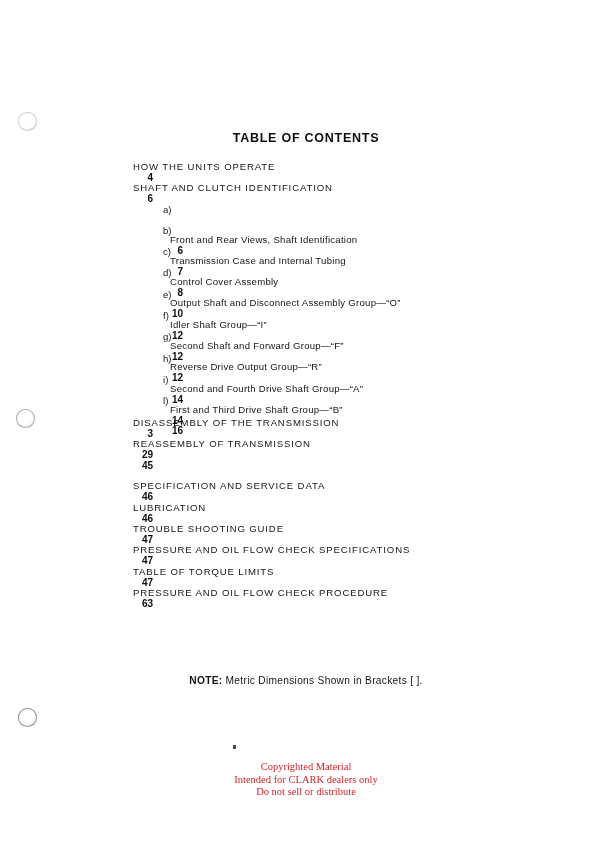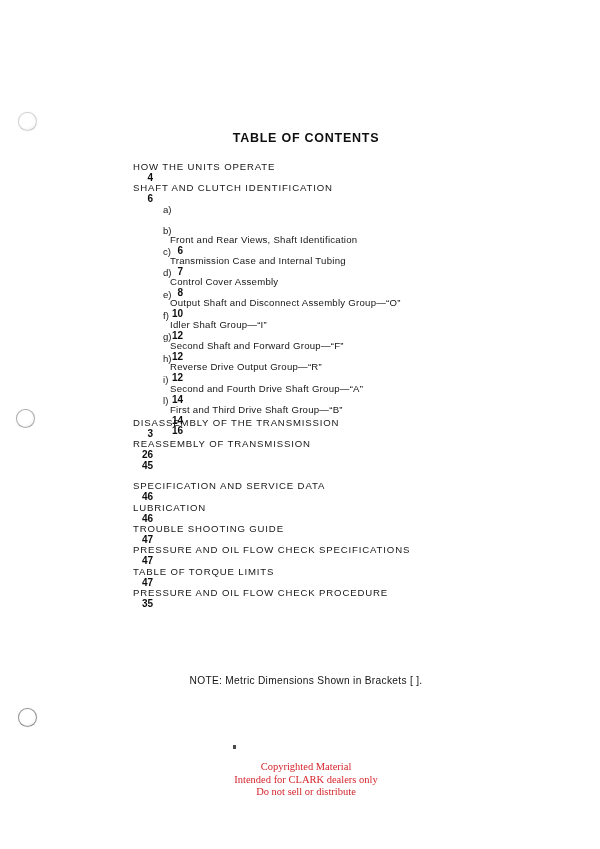--- a/index.html
+++ b/index.html
@@ -121,21 +121,21 @@
     position: absolute;
     left: 0;
     top: 675px;
     width: 612px;
     text-align: center;
     font-size: 10.2px;
     color: #141414;
     letter-spacing: 0.3px;
   }
   .note .note-lead {
-    font-weight: normal;
+    font-weight: bold;
   }
 
   
   .stamp {
     position: absolute;
     left: 0;
     top: 761px;
     width: 612px;
     text-align: center;
     font-family: "Liberation Serif", serif;
@@ -226,21 +226,21 @@
       <span class="pnum">16</span>
     </div>
     <div class="toc-row main">
       <span class="label">DISASSEMBLY OF THE TRANSMISSION</span>
       <span class="leader"></span>
       <span class="pnum">3</span>
     </div>
     <div class="toc-row main">
       <span class="label">REASSEMBLY OF TRANSMISSION</span>
       <span class="leader"></span>
-      <span class="pnum">26</span>
+      <span class="pnum">29</span>
     </div>
     <div class="toc-row main">
       <span class="leader"></span>
       <span class="pnum">45</span>
     </div>
     <div class="toc-row main">
       <span class="label">SPECIFICATION AND SERVICE DATA</span>
       <span class="leader"></span>
       <span class="pnum">46</span>
     </div>
@@ -260,21 +260,21 @@
       <span class="pnum">47</span>
     </div>
     <div class="toc-row main">
       <span class="label">TABLE OF TORQUE LIMITS</span>
       <span class="leader"></span>
       <span class="pnum">47</span>
     </div>
     <div class="toc-row main">
       <span class="label">PRESSURE AND OIL FLOW CHECK PROCEDURE</span>
       <span class="leader"></span>
-      <span class="pnum">35</span>
+      <span class="pnum">63</span>
     </div>
   </div>
 
 <div class="note"><span class="note-lead">NOTE:</span><span> Metric Dimensions Shown in Brackets [  ].</span></div>
 
 <div class="stamp" style="color: rgb(212, 36, 43);">
     <div>Copyrighted Material</div>
     <div>Intended for CLARK dealers only</div>
     <div>Do not sell or distribute</div>
   </div>

